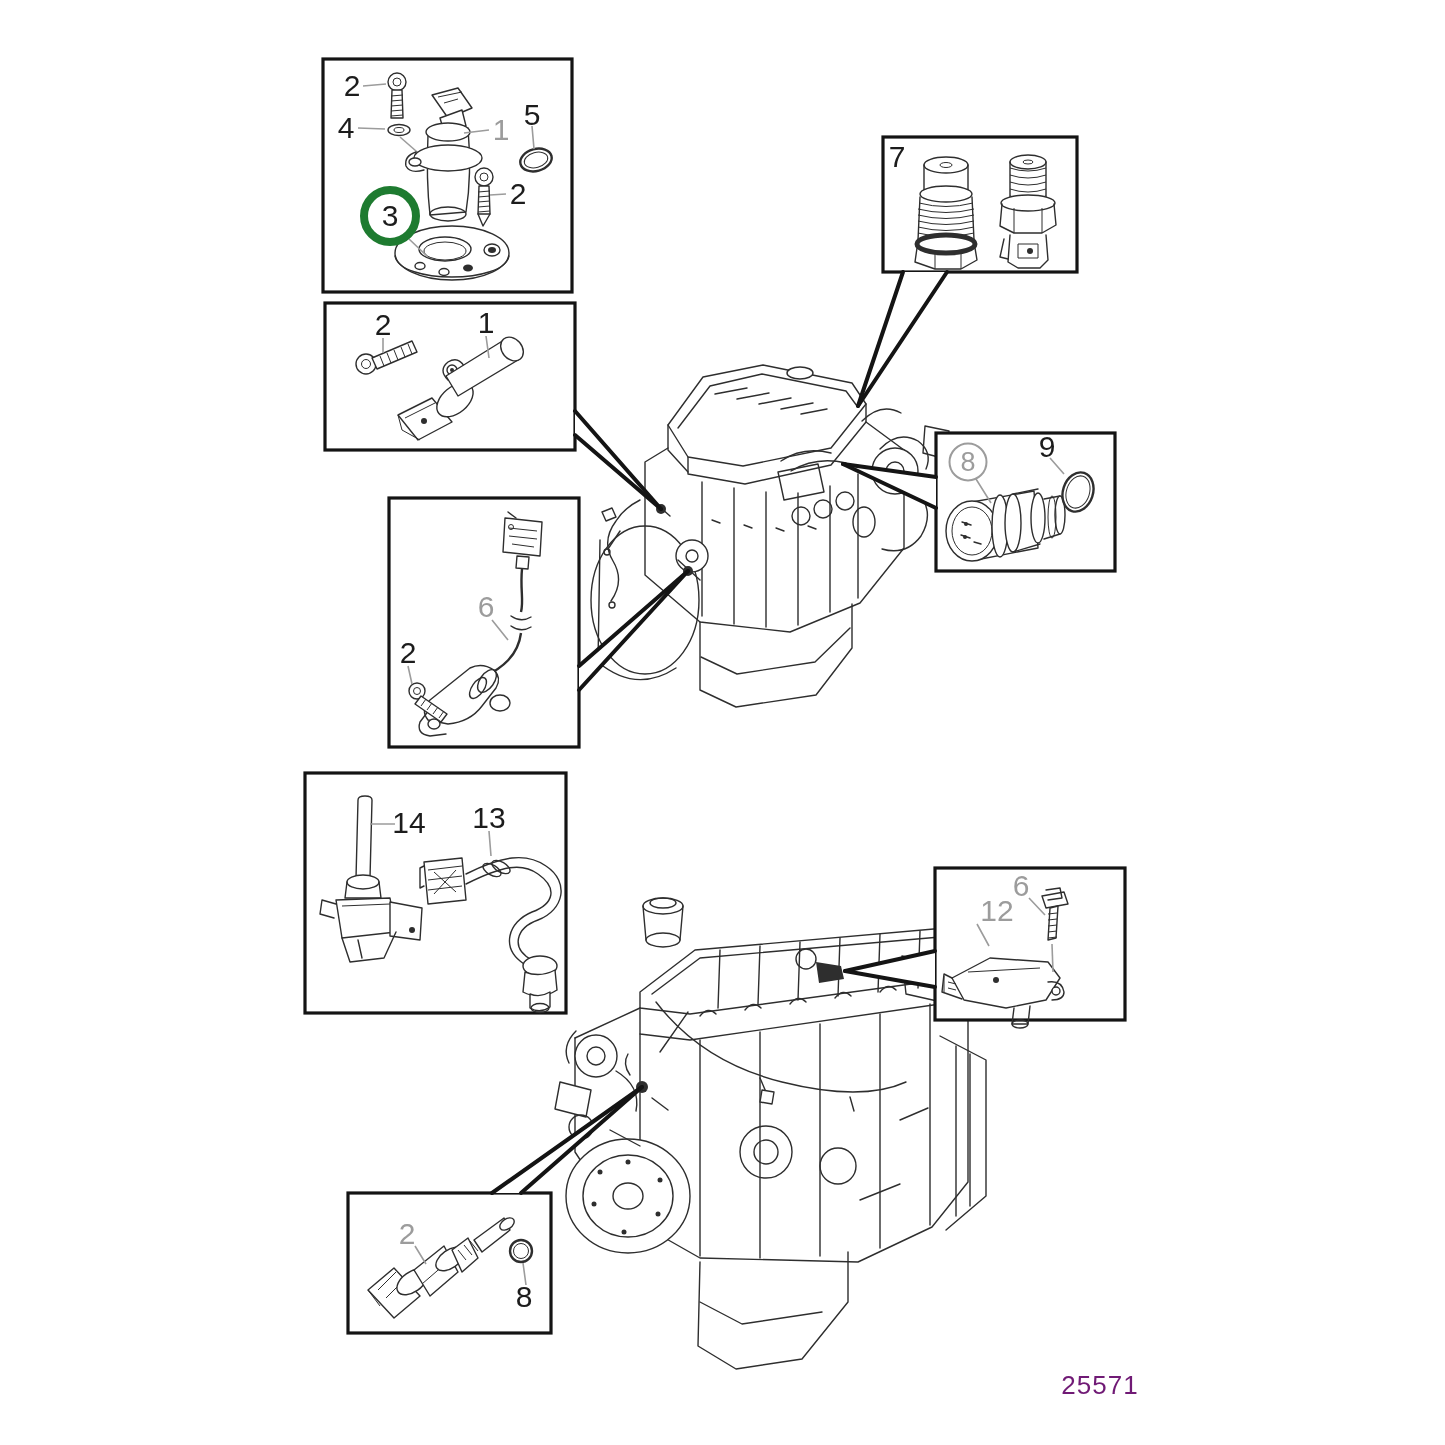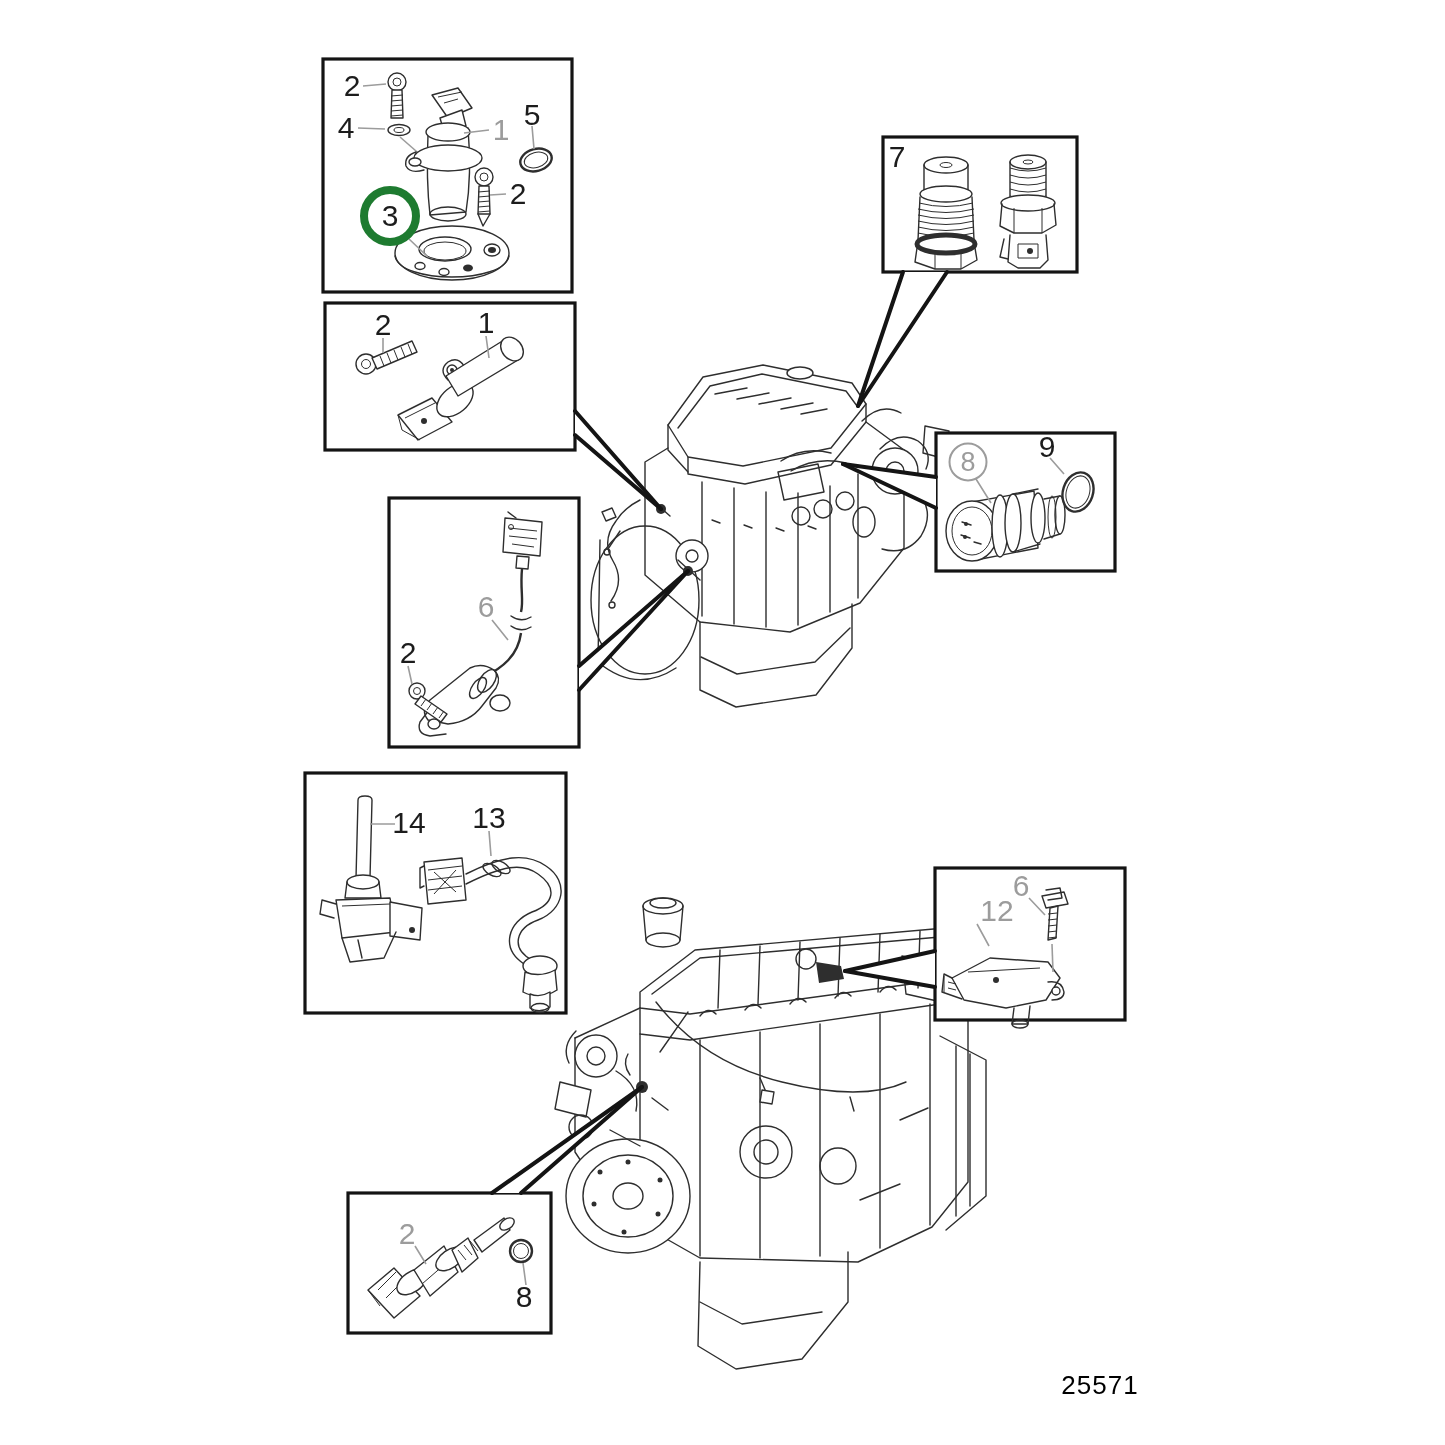--- a/index.html
+++ b/index.html
@@ -24,21 +24,21 @@
   .thin{fill:none;stroke:var(--c-muted);stroke-width:1.6;}
 
   
   .plabel{position:absolute;transform:translate(-50%,-50%);font-size:30px;line-height:1;
           color:var(--c-label);white-space:nowrap;}
   .plabel.muted{color:var(--c-muted);}
   .ring-green{width:44px;height:44px;border:8px solid var(--c-green);border-radius:50%;
           display:flex;align-items:center;justify-content:center;background:transparent;}
   .ring-gray{width:35px;height:35px;border:2.5px solid var(--c-muted);border-radius:50%;
           display:flex;align-items:center;justify-content:center;font-size:27px;}
-  .fig-number{position:absolute;transform:translate(-50%,-50%);font-size:26px;color:#000000;
+  .fig-number{position:absolute;transform:translate(-50%,-50%);font-size:26px;color:#701a75;
           letter-spacing:1px;}
 </style>
 </head>
 <body>
 
 <div class="stage">
 
 <svg class="artwork" width="1445" height="1445" viewBox="0 0 1445 1445">
 
   <g>

